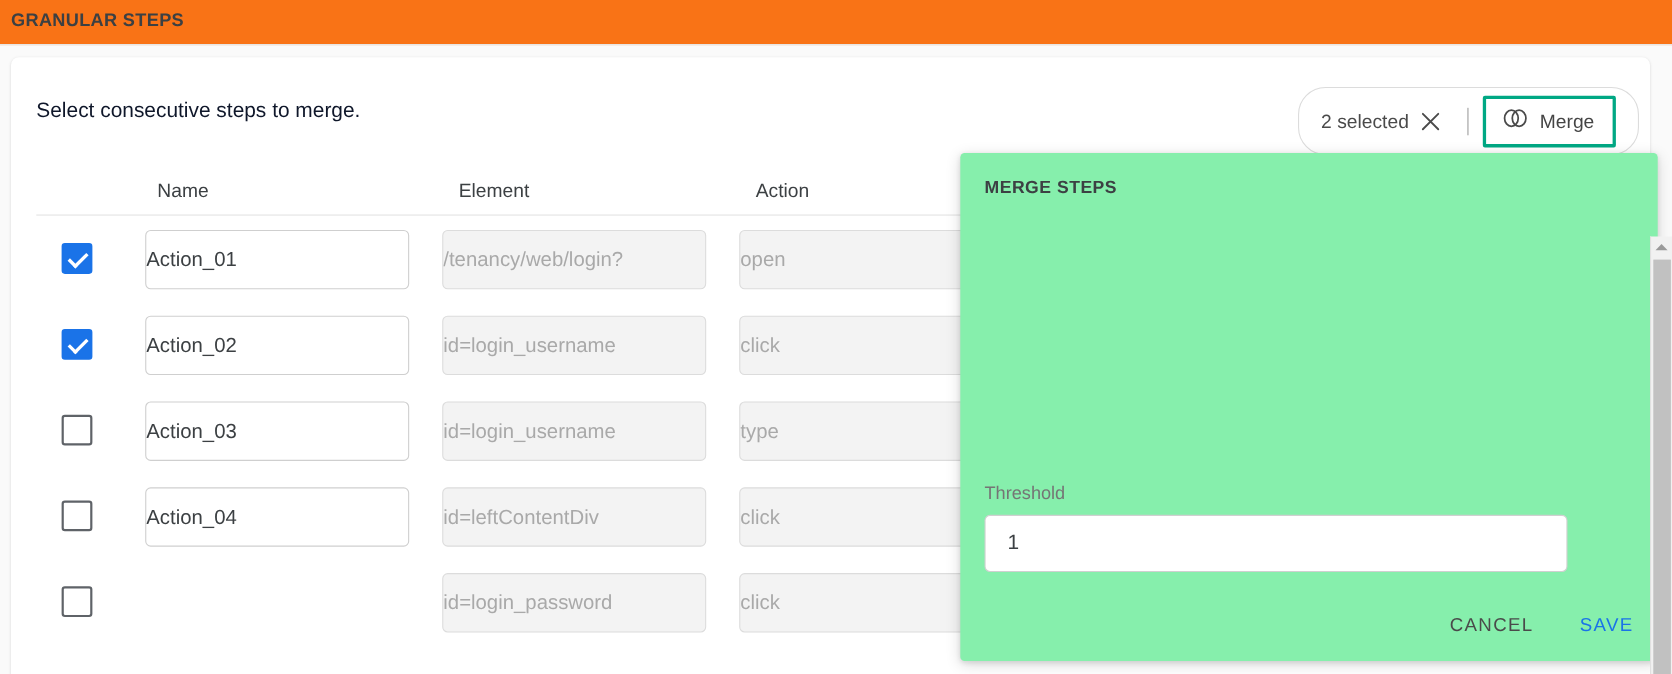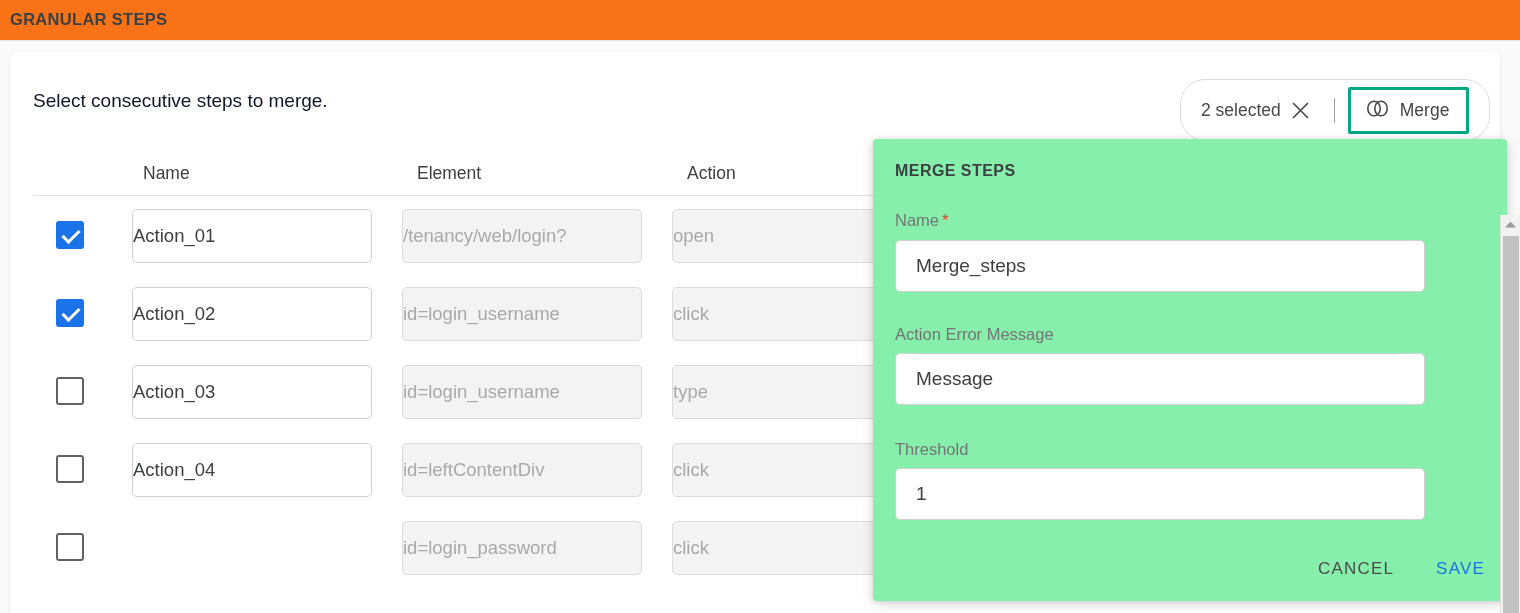--- a/index.html
+++ b/index.html
@@ -399,31 +399,21 @@
         </div>
 
       </div>
     </div>
   </div>
 
   <div class="merge-panel">
 
     <div class="merge-panel-title">MERGE STEPS</div>
 
-    <div class="field-group fg-name">
-      <div class="field-label">
-        <span>Name</span><span class="required-star">*</span>
-      </div>
-      <div class="field-input">Merge_steps</div>
-    </div>
-
-    <div class="field-group fg-error">
-      <div class="field-label">Action Error Message</div>
-      <div class="field-input">Message</div>
-    </div>
+
 
     <div class="field-group fg-threshold">
       <div class="field-label">Threshold</div>
       <div class="field-input">1</div>
     </div>
 
     <div class="panel-actions">
       <button class="panel-btn btn-cancel">CANCEL</button>
       <button class="panel-btn btn-save">SAVE</button>
     </div>

